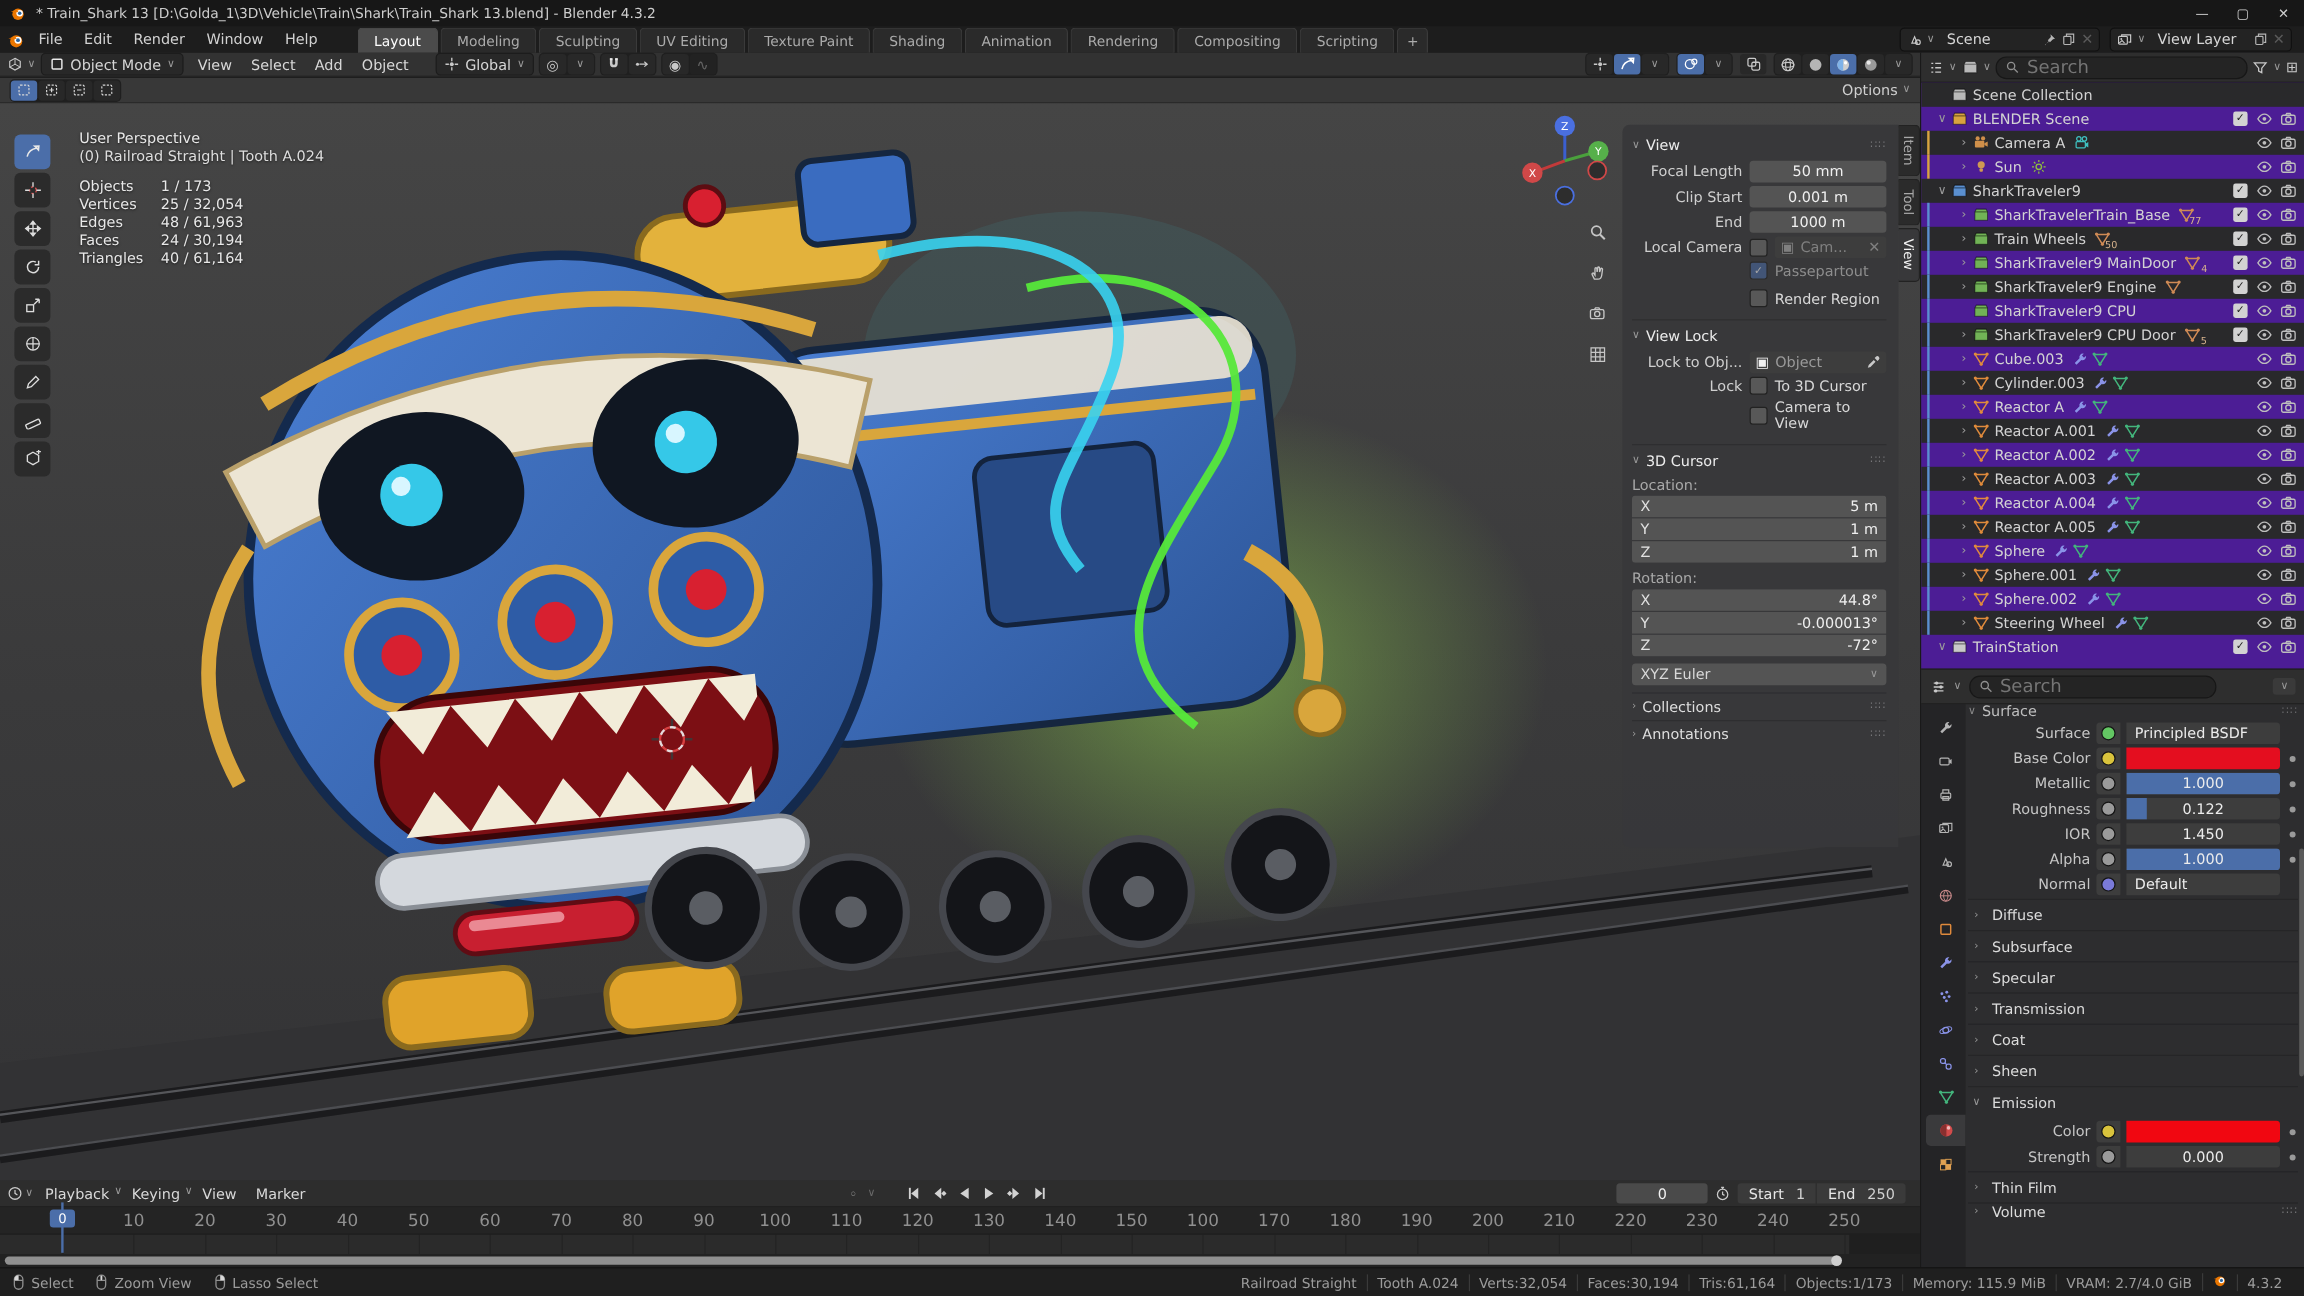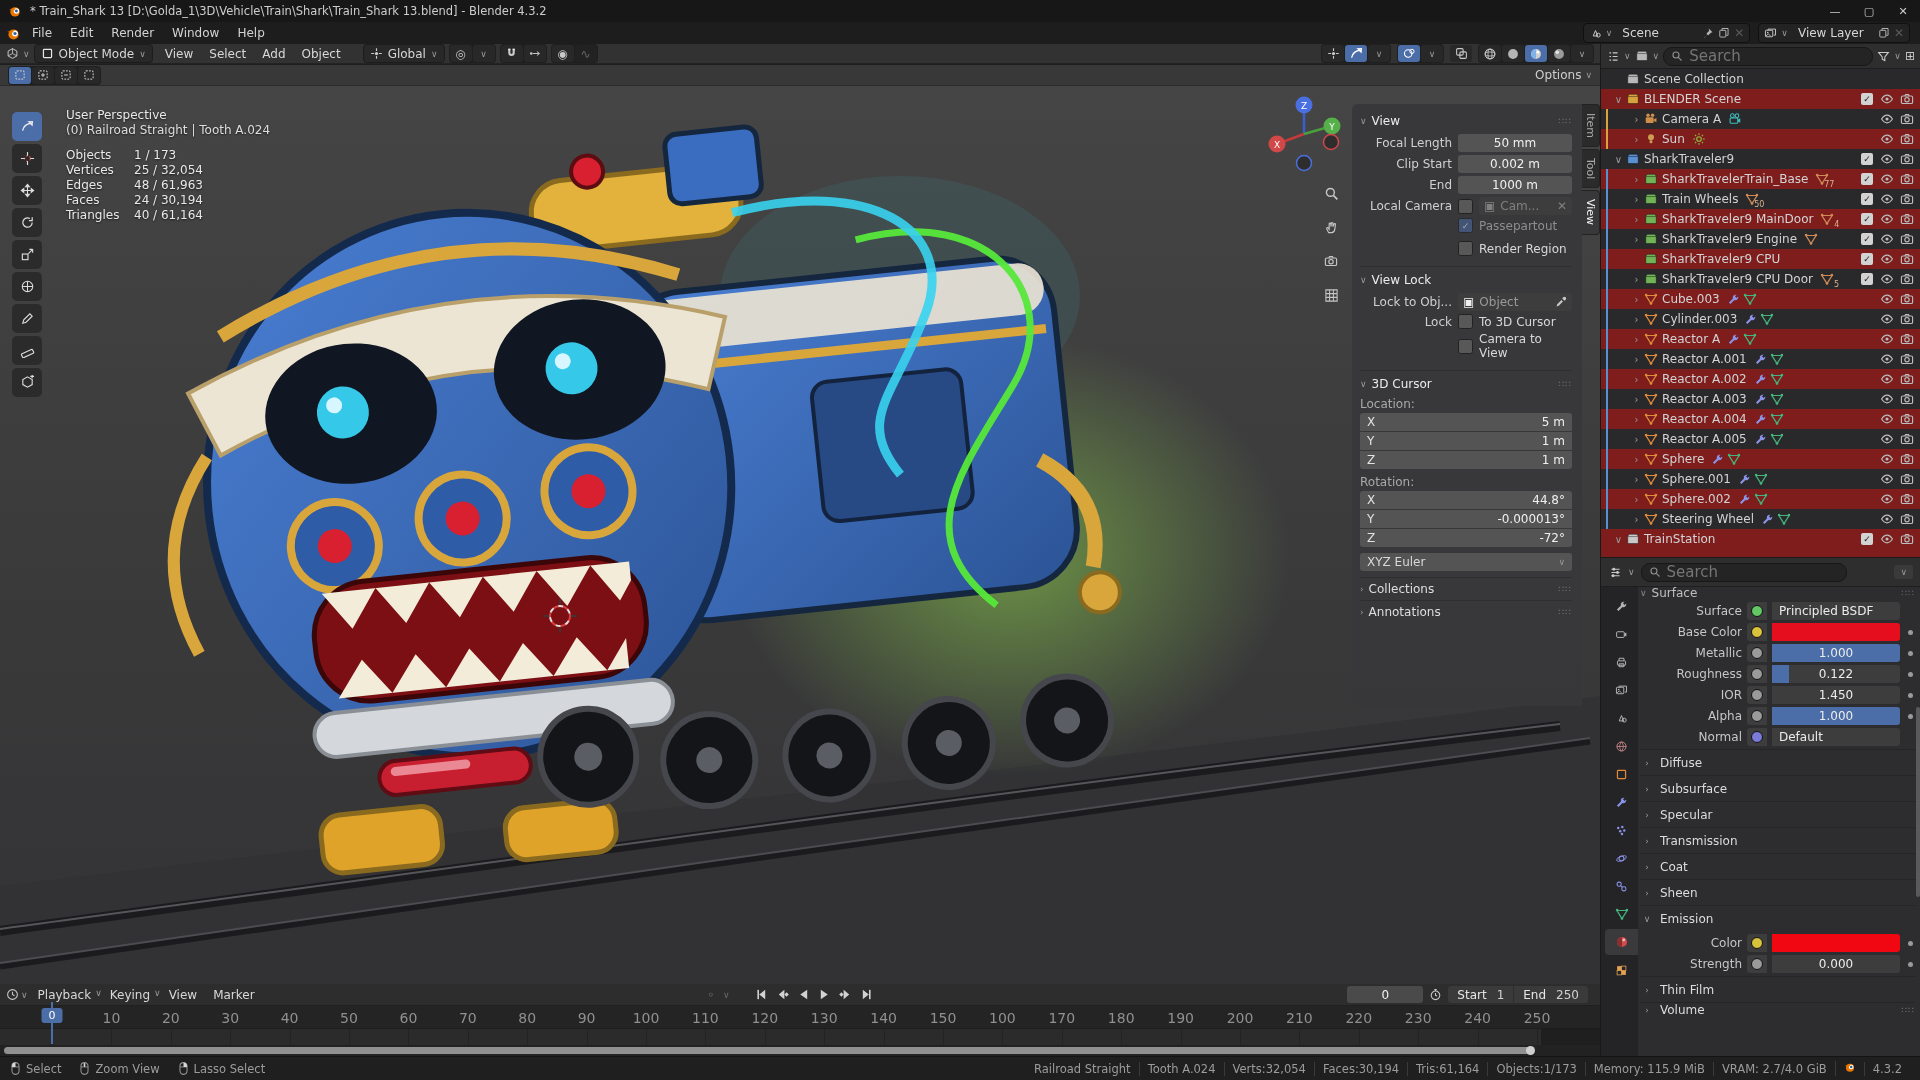--- a/index.html
+++ b/index.html
@@ -98,21 +98,21 @@
         border-radius:3px;padding:1px 7px;font-size:11px;z-index:3;}
   .playhead-line{position:absolute;left:51px;top:18px;width:2px;height:42px;background:#4b6ea9;z-index:2;}
   .tl-scroll{position:relative;height:11px;background:#222;}
   .tl-scroll .bar{position:absolute;left:4px;top:2px;height:7px;width:1530px;background:#909090;border-radius:4px;}
   .tl-scroll .knob{position:absolute;left:1526px;top:1px;width:9px;height:9px;border-radius:50%;background:#cfcfcf;}
   
   .right{position:absolute;left:1600px;top:44px;width:320px;height:1012px;display:flex;flex-direction:column;background:#262628;border-left:1px solid #191919;}
   .ol-header{height:24px;background:#2e2e2e;border-bottom:1px solid #1e1e1e;display:flex;align-items:center;gap:4px;padding:0 6px;flex:none;}
   .search{flex:1;height:17px;background:#242424;border:1px solid #171717;border-radius:9px;display:flex;align-items:center;gap:4px;padding:0 7px;color:#8f8f8f;}
   .search input{background:transparent;border:none;outline:none;color:#bdbdbd;width:100%;font-size:15px;font-family:inherit;}
-  .outliner{height:488px;overflow:hidden;background:#7f1d1d;flex:none;position:relative;}
+  .outliner{height:488px;overflow:hidden;background:#4c1d95;flex:none;position:relative;}
   .ol-row{position:relative;height:20px;display:flex;align-items:center;padding-right:6px;}
   .ol-row:nth-child(odd){background:#29292b;}
   .vline{position:absolute;left:5px;top:0;bottom:0;width:2px;}
   .exp{width:15px;text-align:center;color:#9b9b9b;font-size:10px;flex:none;}
   .ol-name{margin-left:4px;white-space:nowrap;color:#d3d3d3;}
   .ol-extra{display:flex;align-items:center;gap:3px;margin-left:7px;}
   .badge{position:relative;width:15px;height:14px;}
   .badge .cnt{position:absolute;right:-4px;bottom:-3px;font-size:8px;color:#d8b48e;}
   .ol-toggles{margin-left:auto;display:flex;align-items:center;gap:4px;}
   .tgl{width:16px;display:flex;justify-content:center;color:#b9b9b9;}
@@ -179,20 +179,33 @@
           </svg>
         </span>
       <span id="app-menus" style="display:flex;">
           <span class="menu-item">File</span>
           <span class="menu-item">Edit</span>
           <span class="menu-item">Render</span>
           <span class="menu-item">Window</span>
           <span class="menu-item">Help</span>
         </span>
     </div>
+    <div class="tabs" id="ws-tabs">
+        <span class="wtab active">Layout</span>
+        <span class="wtab">Modeling</span>
+        <span class="wtab">Sculpting</span>
+        <span class="wtab">UV Editing</span>
+        <span class="wtab">Texture Paint</span>
+        <span class="wtab">Shading</span>
+        <span class="wtab">Animation</span>
+        <span class="wtab">Rendering</span>
+        <span class="wtab">Compositing</span>
+        <span class="wtab">Scripting</span>
+        <span class="wtab addtab">+</span>
+      </div>
     <div class="topright">
       <div class="selector">
         <span class="icn" id="sc-icon">
             <svg width="13" height="13" viewBox="0 0 16 16">
               <path d="M5.2 11 8 4.4 10.8 11z" fill="none" stroke="#c9c9c9" stroke-width="1.2"></path>
               <circle cx="11.4" cy="10" r="2.4" fill="none" stroke="#c9c9c9" stroke-width="1.2"></circle>
             </svg>
           </span>
           <span class="chev">∨</span>
         <span class="lbl">Scene</span>
@@ -613,21 +626,21 @@
             <span>View</span>
             <span class="grip">∷∷</span>
           </div>
         <div id="np-view-rows">
             <div class="np-row">
               <span class="np-label">Focal Length</span>
               <span class="field">50 mm</span>
             </div>
             <div class="np-row">
               <span class="np-label">Clip Start</span>
-              <span class="field">0.002 m</span>
+              <span class="field">0.001 m</span>
             </div>
             <div class="np-row">
               <span class="np-label">End</span>
               <span class="field">1000 m</span>
             </div>
           </div>
         <div class="np-row">
           <span class="np-label">Local Camera</span>
           <span class="cbx"></span>
           <span class="field disabled">

